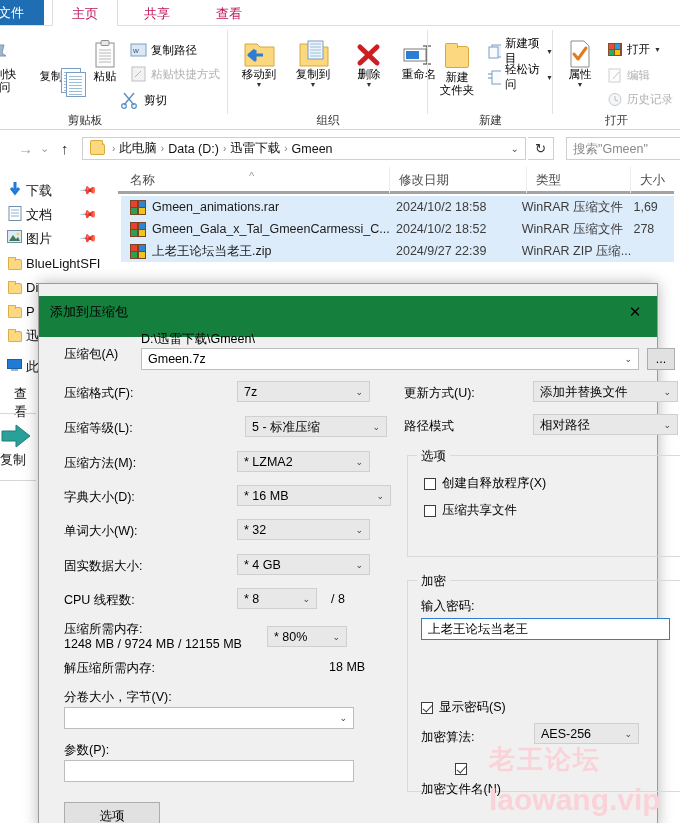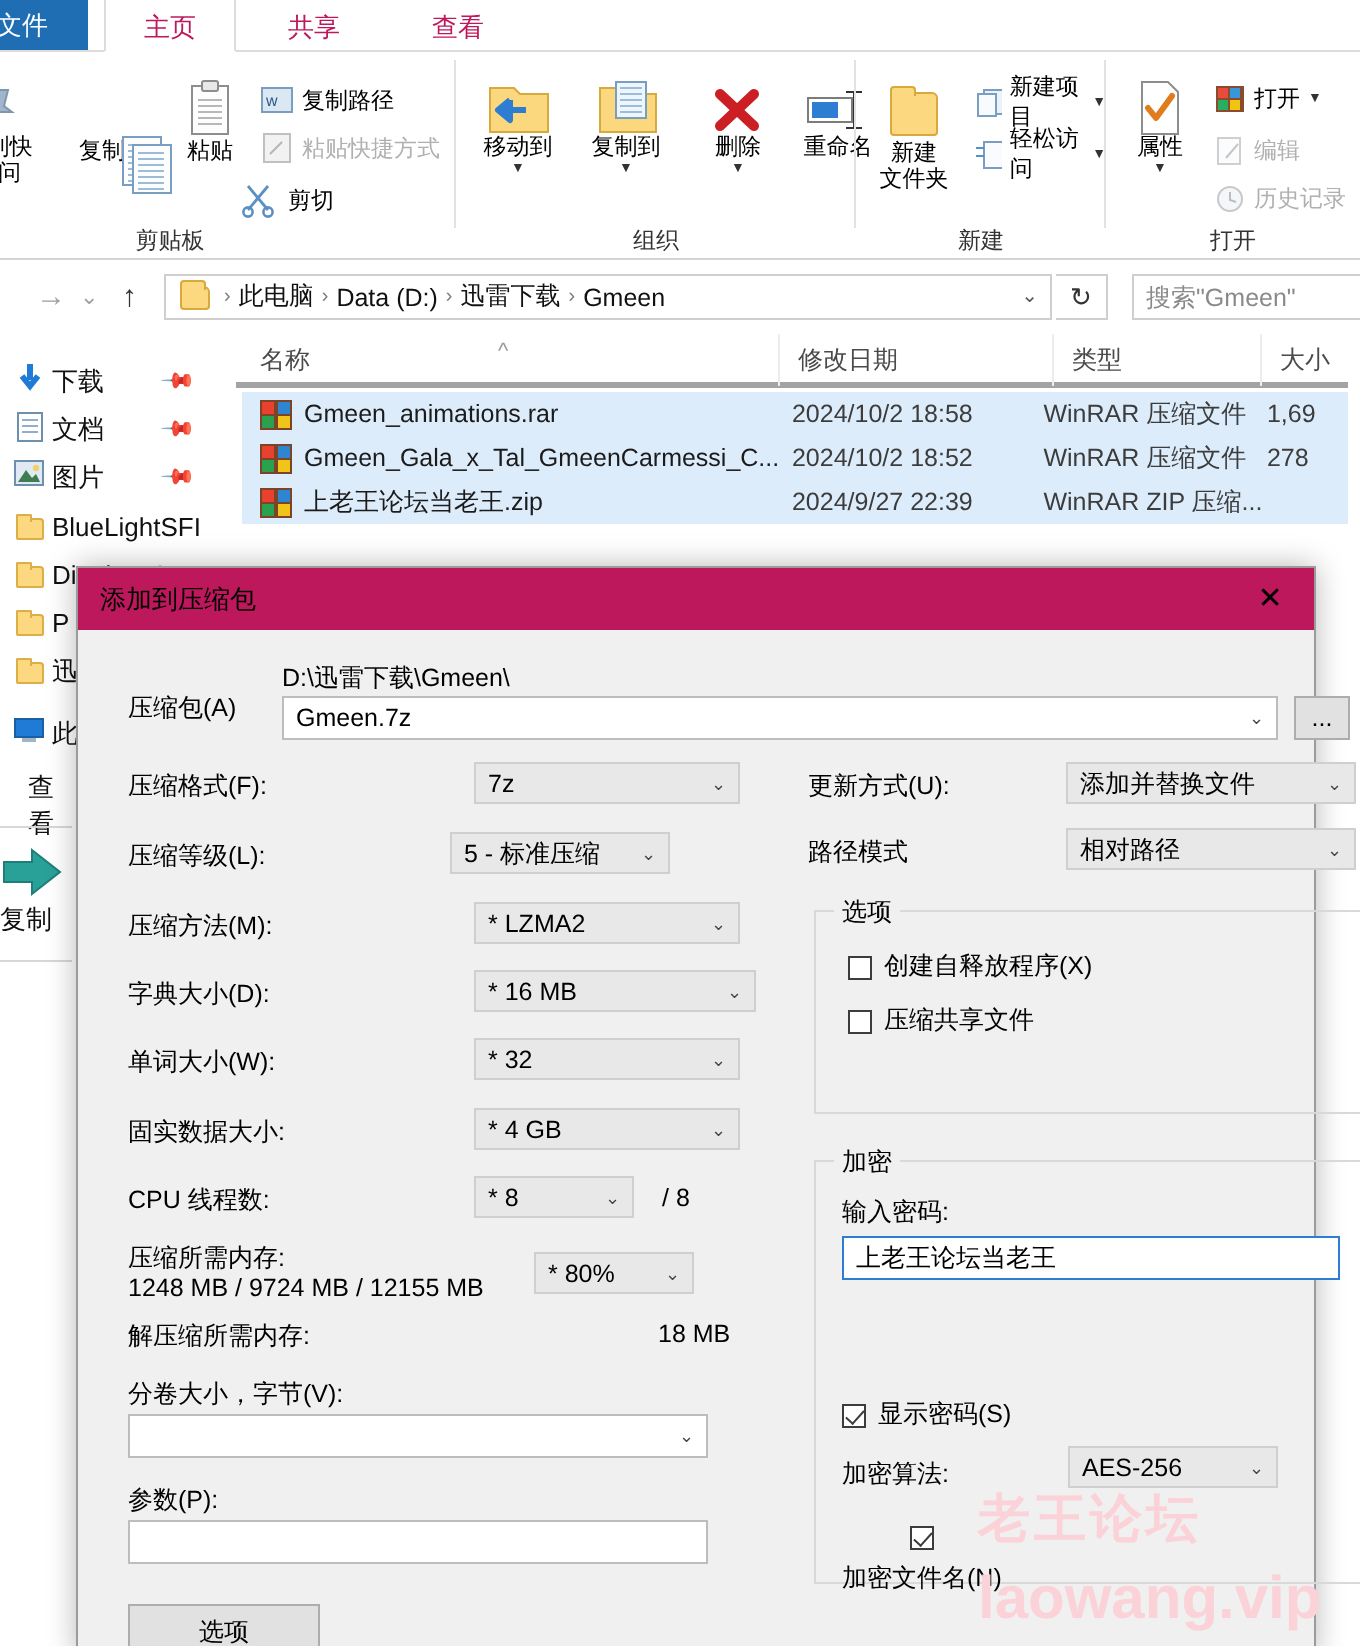--- a/index.html
+++ b/index.html
@@ -91,21 +91,21 @@
   
   .left-crop { position:absolute; left:0; top:385px; width:36px; height:180px; background:#fff; }
 
   
   #dlg {
     position:absolute; left:38px; top:283px; width:620px; height:546px;
     background:#f0f0f0; border:1px solid #9b9b9b;
     box-shadow:0 0 14px rgba(0,0,0,.28);
     font-size:12.5px;
   }
-  .dlg-title { position:absolute; left:0; top:0; width:100%; height:31px; background:#be185d; }
+  .dlg-title { position:absolute; left:0; top:12px; width:100%; height:41px; background:#15803d; }
   .dlg-title .t { position:absolute; left:11px; top:7px; font-size:13px; color:#000; }
   .dlg-close { position:absolute; right:0; top:0; width:44px; height:31px; text-align:center; line-height:31px; font-size:15px; color:#000; }
 
   .dlg-body { position:absolute; left:0; top:31px; right:0; bottom:0; }
 
   .lab { position:absolute; font-size:12.5px; color:#000; white-space:nowrap; }
 
   .cbo { position:absolute; height:21px; background:#e8e8e8; border:1px solid #cfcfcf; font-size:12.5px;
          line-height:20px; padding-left:6px; color:#000; }
   .cbo .ar { position:absolute; right:6px; top:0; font-size:9px; color:#444; }
@@ -520,33 +520,33 @@
     </div>
     <div class="btn" style="left:608px; top:33px; width:28px; height:22px; line-height:20px;">...</div>
 
     <div class="lab" style="left:25px; top:70px;">压缩格式(F):</div>
     <div class="cbo" style="left:198px; top:66px; width:133px;">
       <span class="star"></span><span>7z</span>
       <span class="ar">⌄</span>
     </div>
 
     <div class="lab" style="left:25px; top:105px;">压缩等级(L):</div>
-    <div class="cbo" style="left:186px; top:101px; width:110px;">
+    <div class="cbo" style="left:206px; top:101px; width:142px;">
       <span class="star"></span><span>5 - 标准压缩</span>
       <span class="ar">⌄</span>
     </div>
 
     <div class="lab" style="left:25px; top:140px;">压缩方法(M):</div>
     <div class="cbo" style="left:198px; top:136px; width:133px;">
       <span class="star">*</span> <span>LZMA2</span>
       <span class="ar">⌄</span>
     </div>
 
     <div class="lab" style="left:25px; top:174px;">字典大小(D):</div>
-    <div class="cbo" style="left:198px; top:170px; width:141px;">
+    <div class="cbo" style="left:198px; top:170px; width:154px;">
       <span class="star">*</span> <span>16 MB</span>
       <span class="ar">⌄</span>
     </div>
 
     <div class="lab" style="left:25px; top:208px;">单词大小(W):</div>
     <div class="cbo" style="left:198px; top:204px; width:133px;">
       <span class="star">*</span> <span>32</span>
       <span class="ar">⌄</span>
     </div>
 

